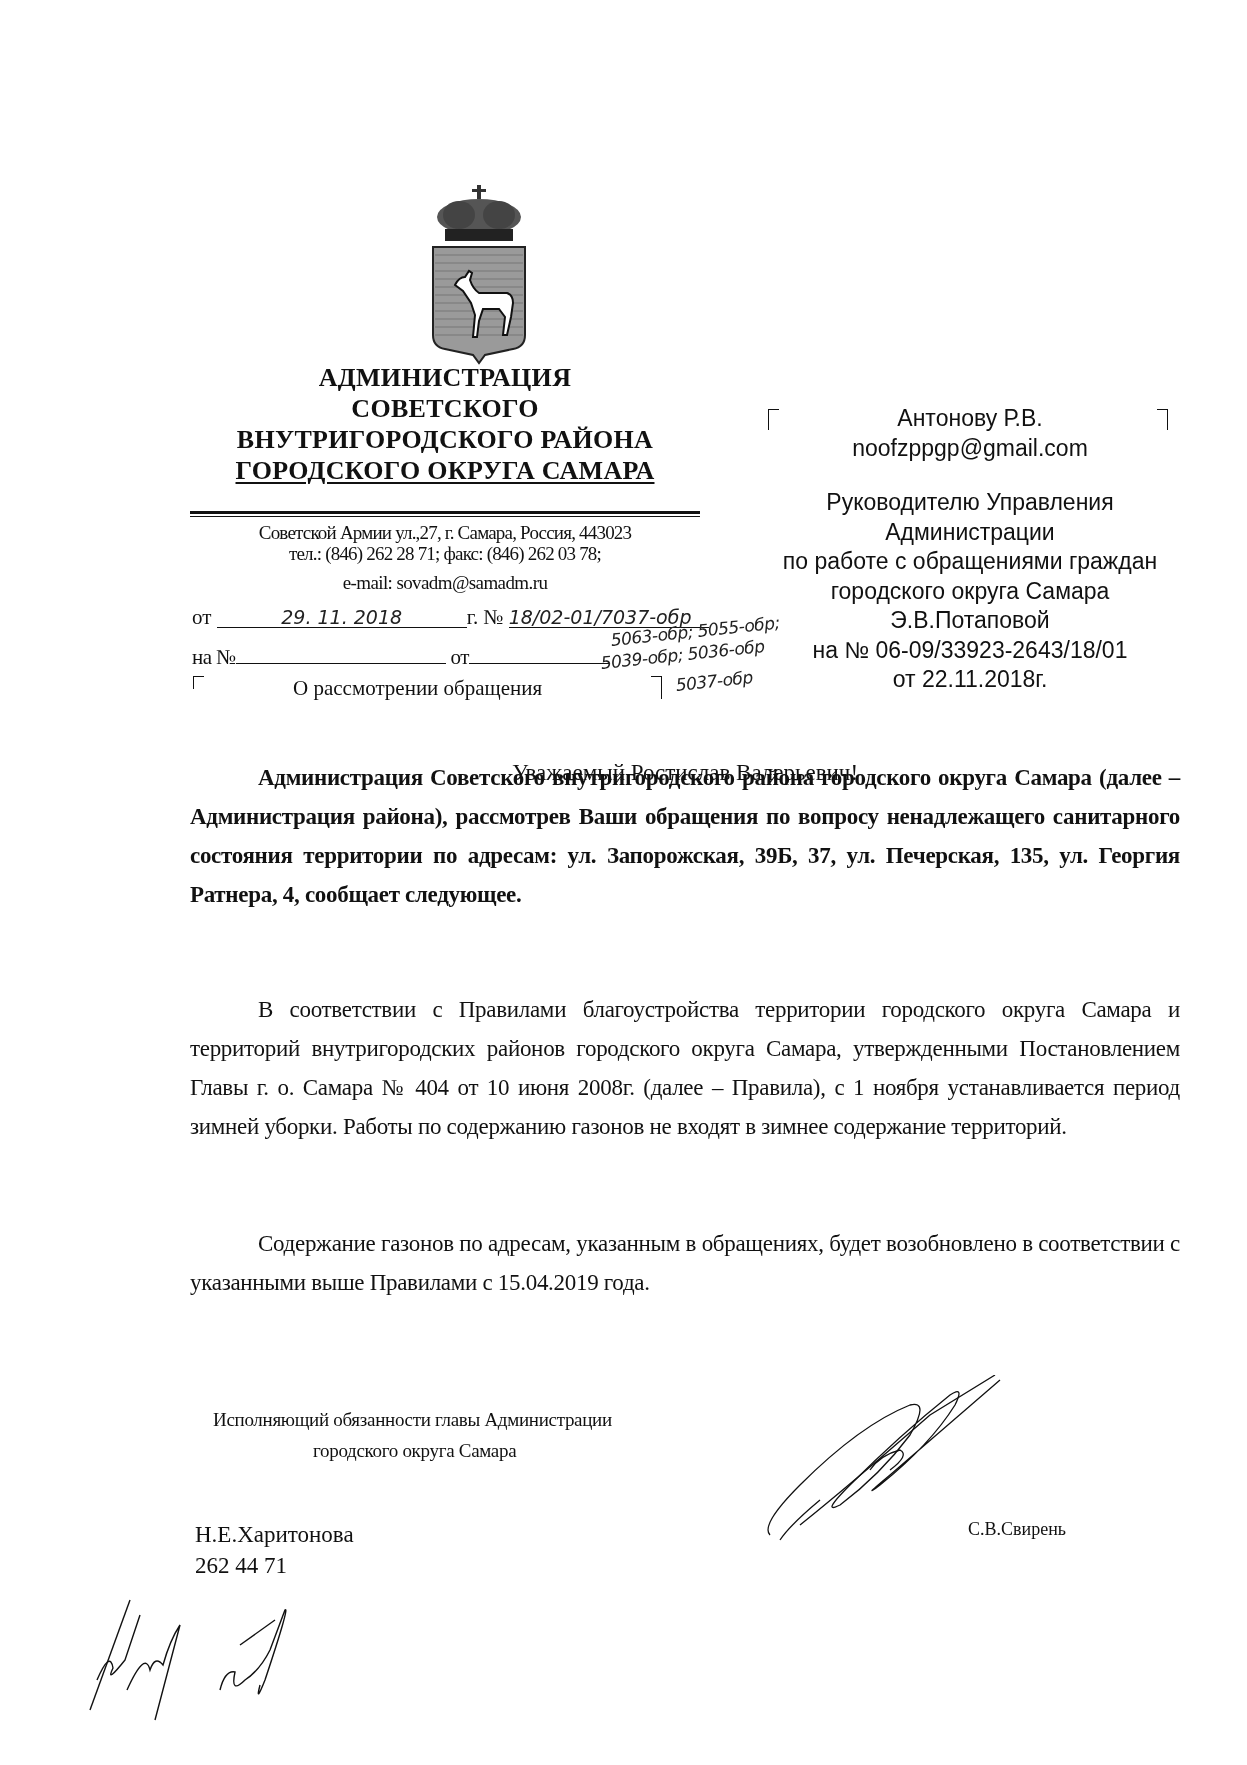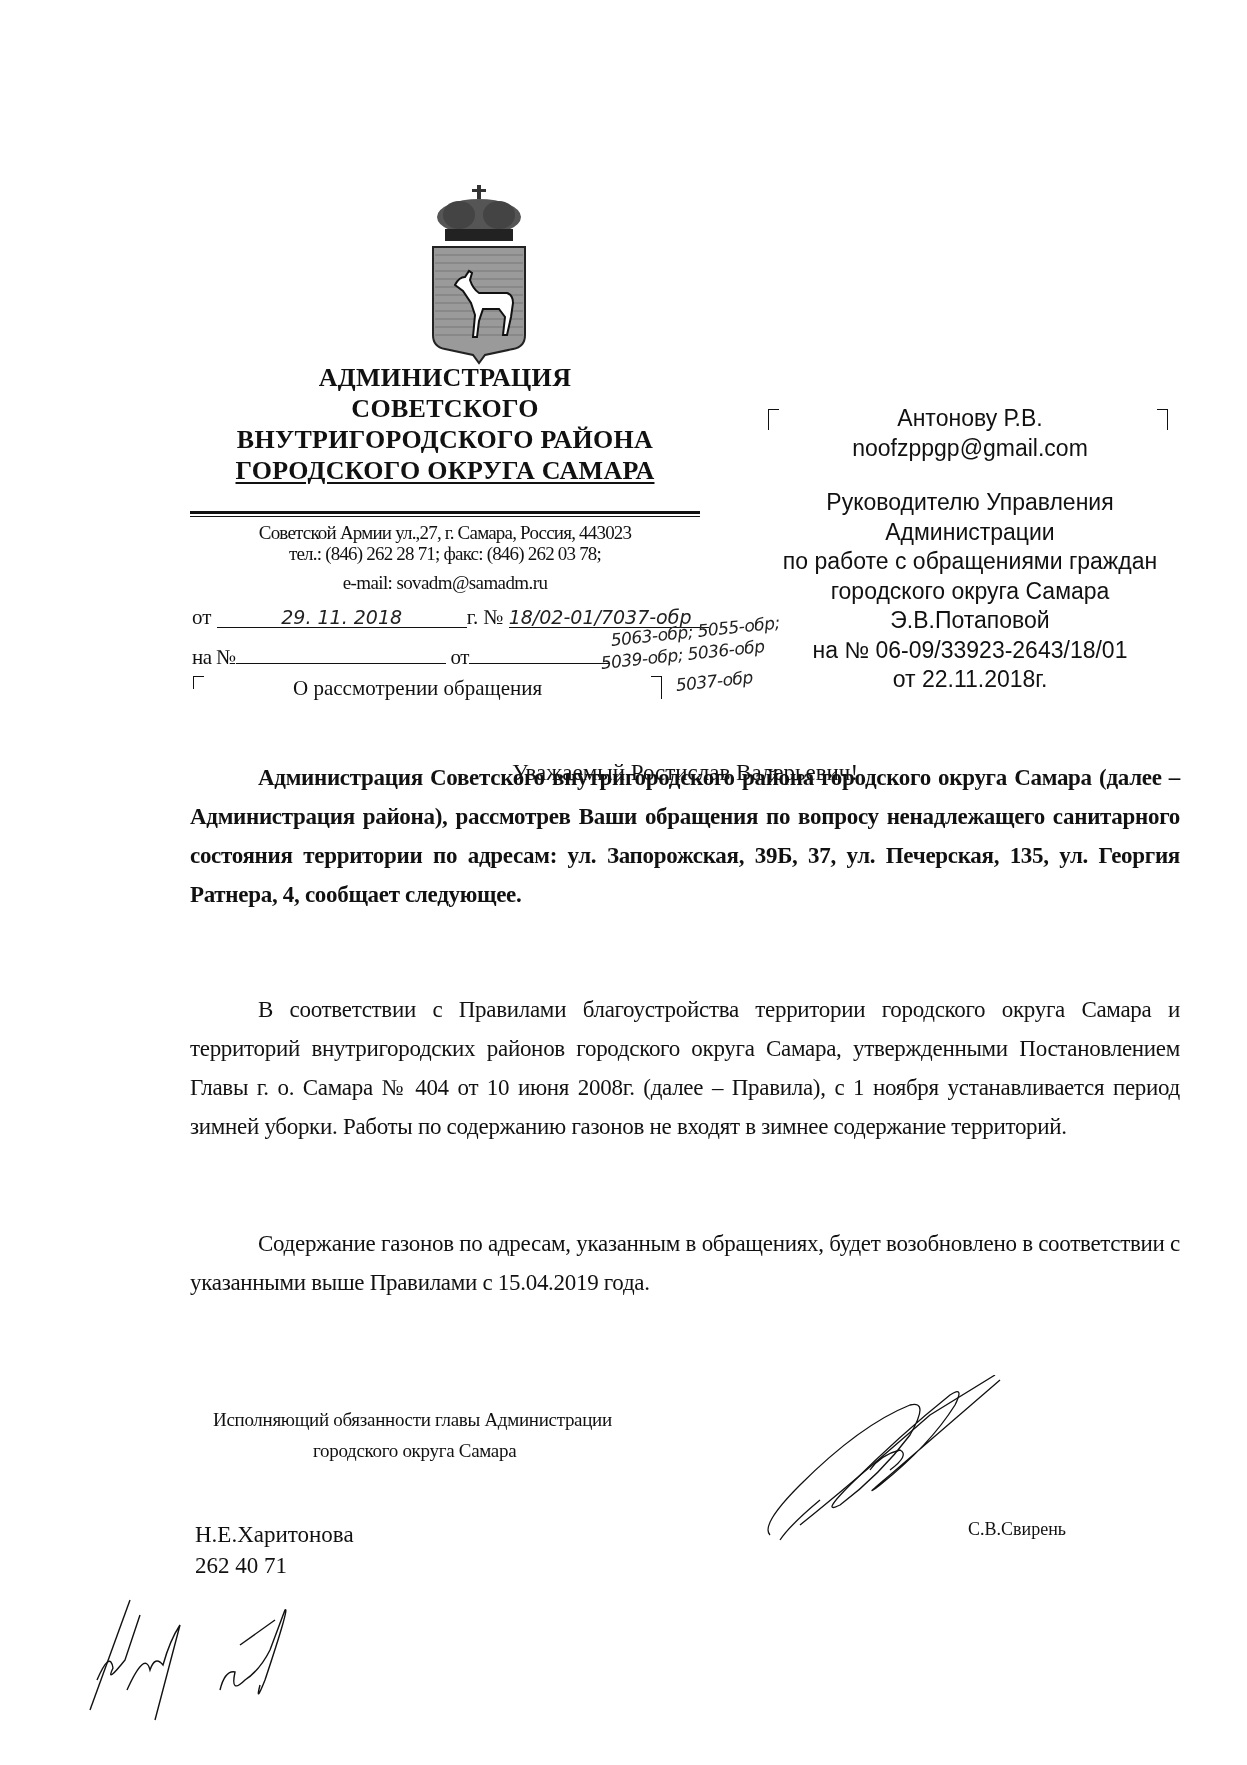--- a/index.html
+++ b/index.html
@@ -139,21 +139,21 @@
     <path d="M40 150 Q90 110 170 40 L235 0"></path>
     <path d="M20 165 Q30 150 60 125"></path>
     <path d="M110 95 Q120 80 140 75 Q150 80 130 95"></path>
   </svg>
 </div>
 
 <div class="abs sign-name">С.В.Свирень</div>
 
 <div class="abs exec">
   <div>Н.Е.Харитонова</div>
-  <div>262 40 71</div>
+  <div>262 44 71</div>
 </div>
 
 <div class="abs" style="left:85px; top:1590px; width:240px; height:140px;">
   <svg width="240" height="140" viewBox="0 0 240 140" fill="none" stroke="#111" stroke-width="1.4">
     <path d="M5 120 L45 10"></path>
     <path d="M12 90 Q25 60 28 78 Q20 95 40 70 L55 25 M42 100 Q60 60 65 80 Q70 65 78 75 Q85 50 95 35 L70 130"></path>
     <path d="M135 100 Q140 80 150 82 Q145 105 160 90 Q175 80 185 60 L200 20 Q205 15 180 90 Q170 115 175 95"></path>
     <path d="M155 55 L190 30"></path>
   </svg>
 </div>

